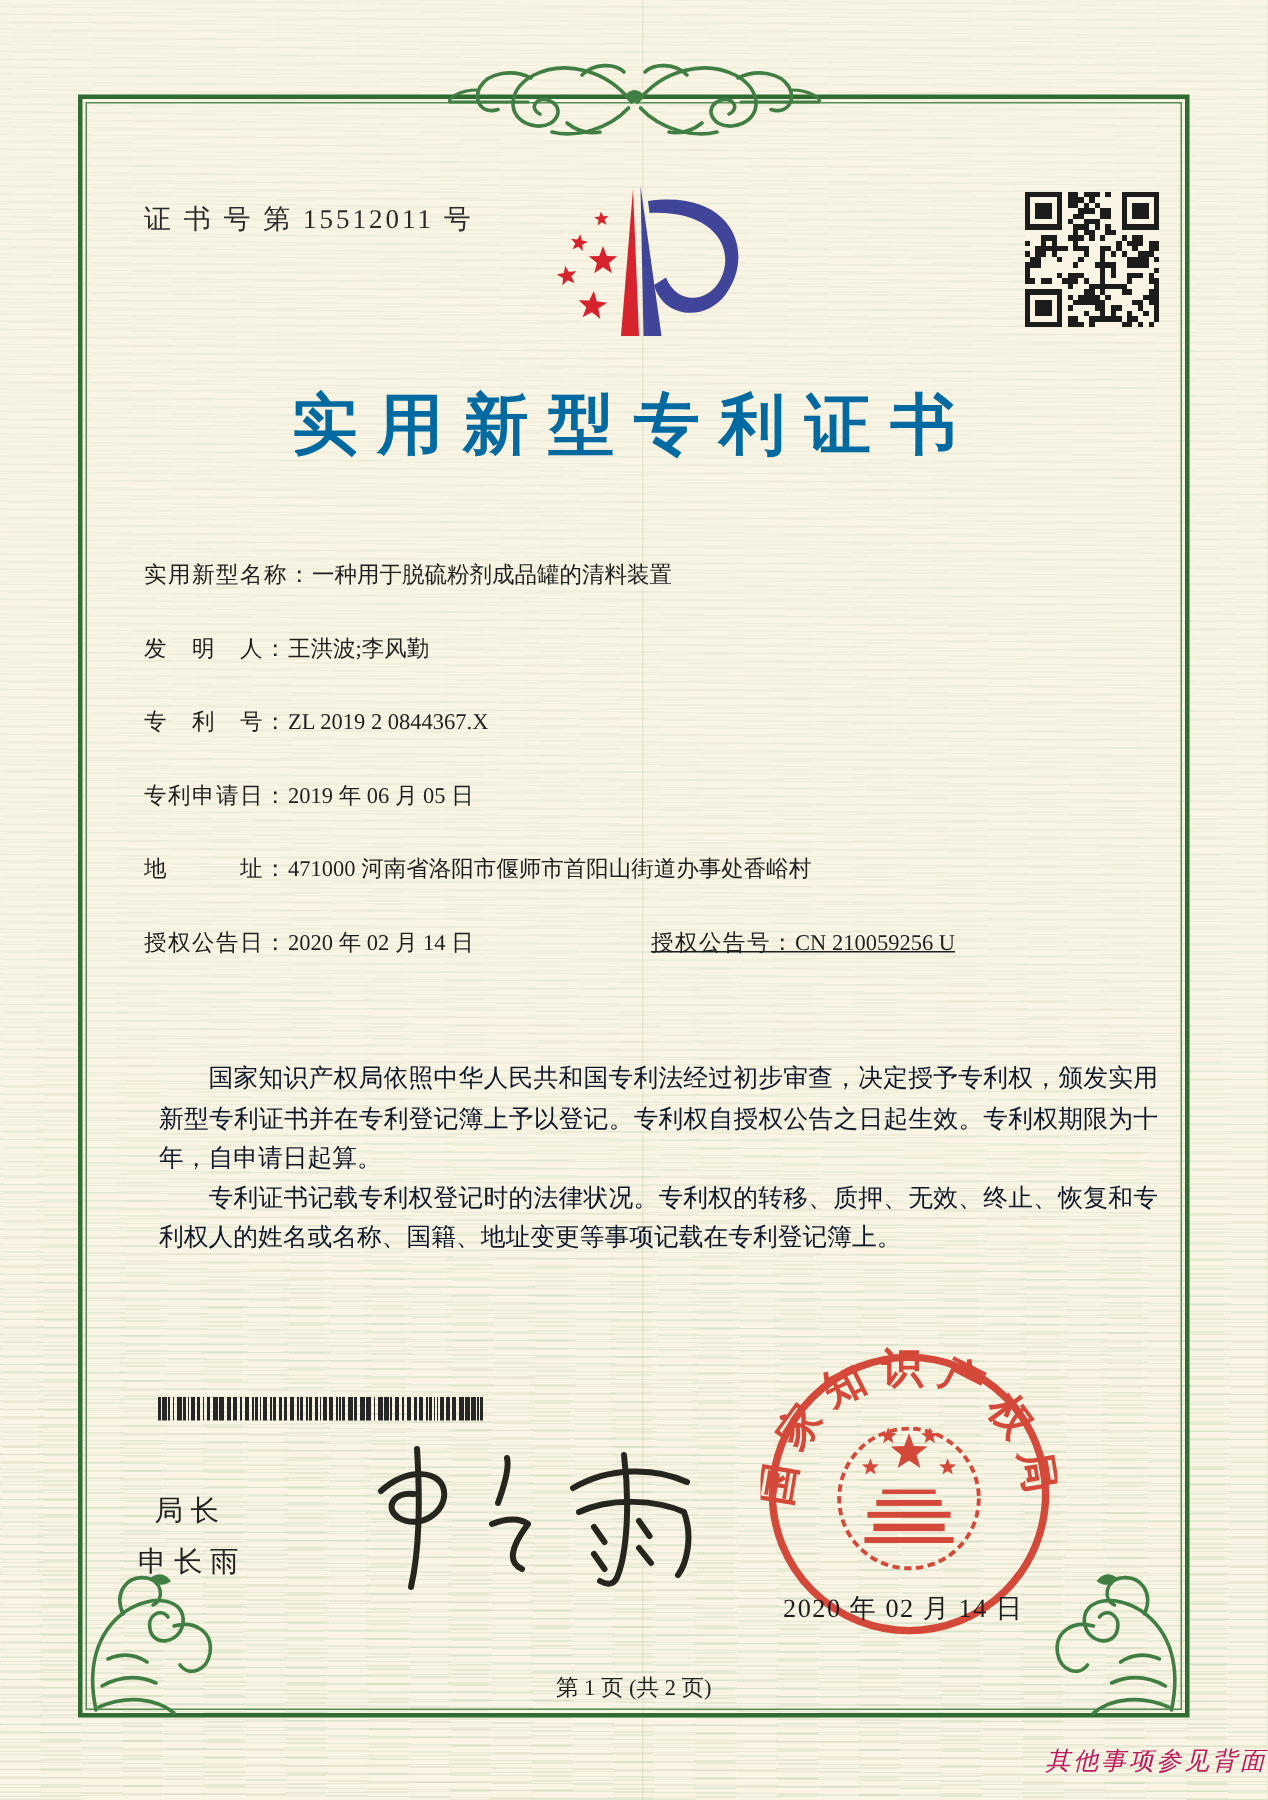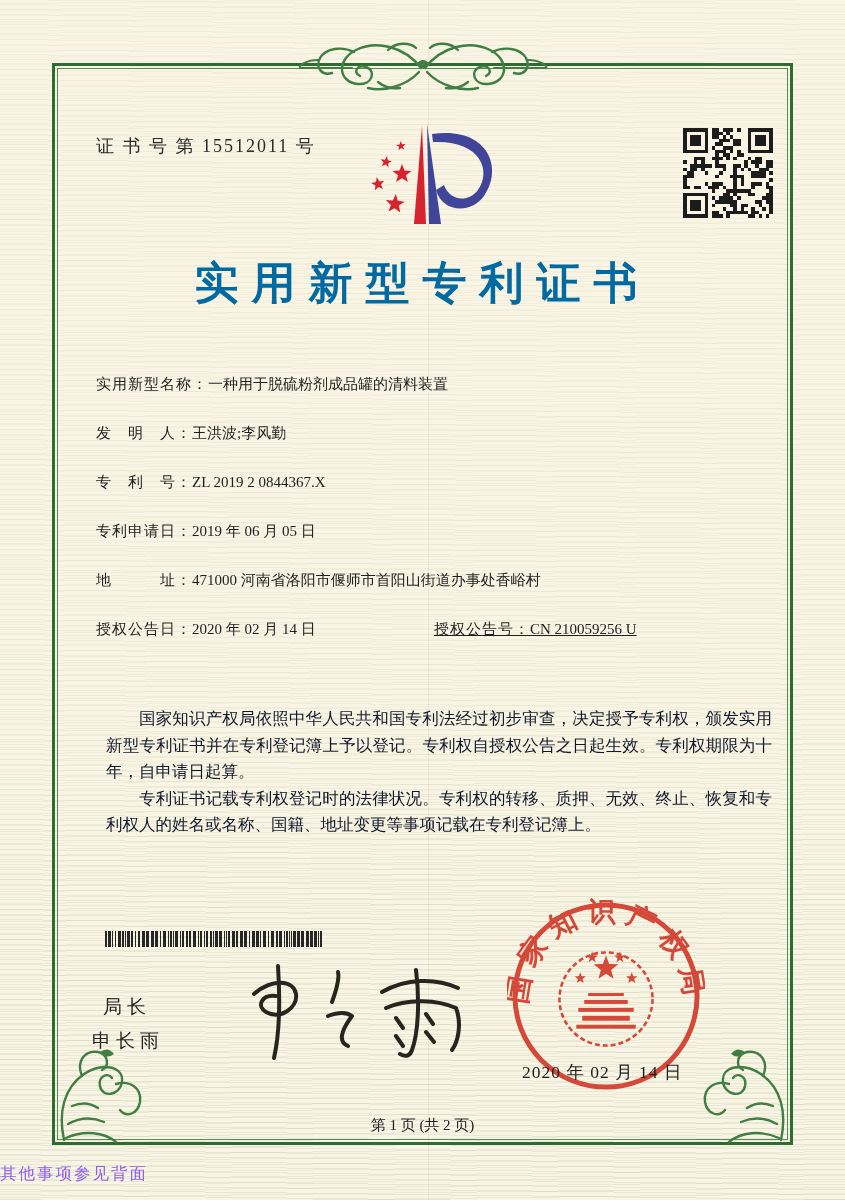--- a/index.html
+++ b/index.html
@@ -52,21 +52,21 @@
   .barcode { position:absolute; left:105px; top:931px; width:218px; height:16px; }
 
   .director { position:absolute; left:103px; top:994px; font-size:19px; letter-spacing:5px; color:#222; }
   .director-name { position:absolute; left:92px; top:1028px; font-size:19px; letter-spacing:5px; color:#222; }
   .signature { position:absolute; left:236px; top:958px; width:235px; height:105px; }
 
   .seal { position:absolute; left:507px; top:897px; width:198px; height:198px; opacity:.92; }
   .seal-date { position:absolute; left:522px; top:1060px; font-size:17.5px; letter-spacing:1px; color:#1d1d1d; z-index:3; }
 
   .page-info { position:absolute; left:0; top:1116px; width:845px; text-align:center; font-size:15px; color:#222; }
-  .back-note { position:absolute; left:0; top:1163px; width:845px; text-align:left; font-size:16.5px; color:#8b5cf6; letter-spacing:2px; }
+  .back-note { position:absolute; left:0; top:1163px; width:845px; text-align:right; font-size:16.5px; color:#be185d; letter-spacing:2px;font-style:italic; }
 
   svg { display:block; width:100%; height:100%; }
 </style>
 </head>
 <body>
 
 <div class="cert">
 
   <div class="fold-line"></div>
 

